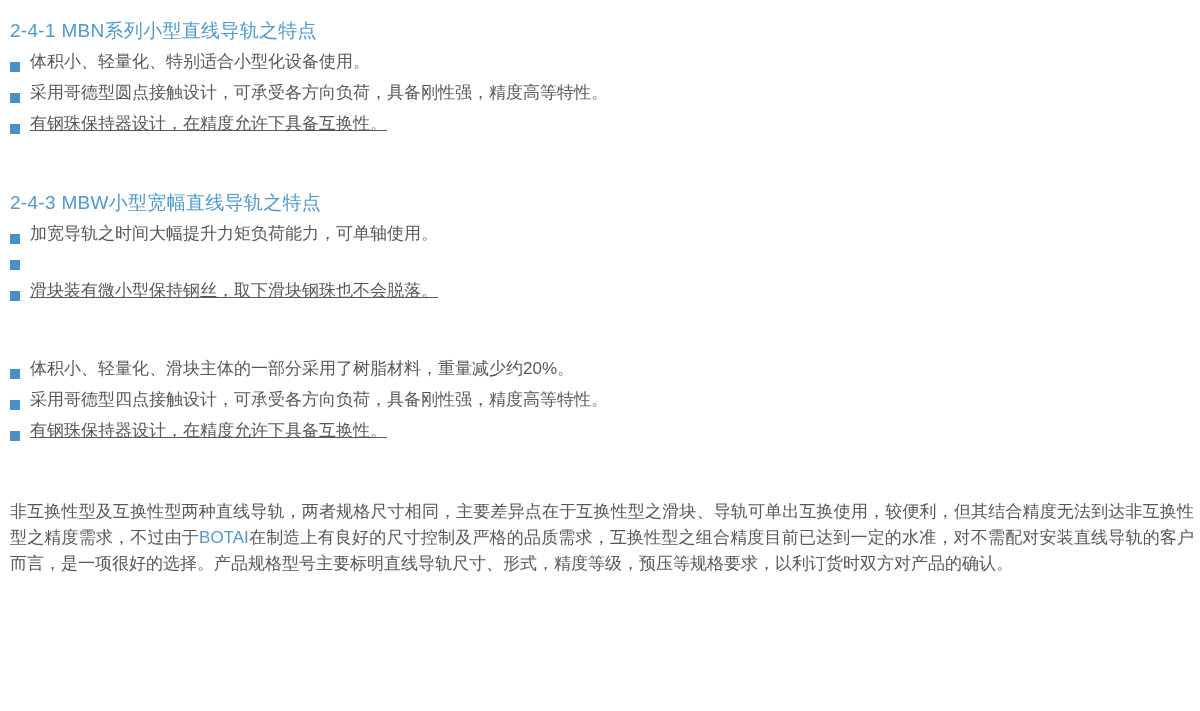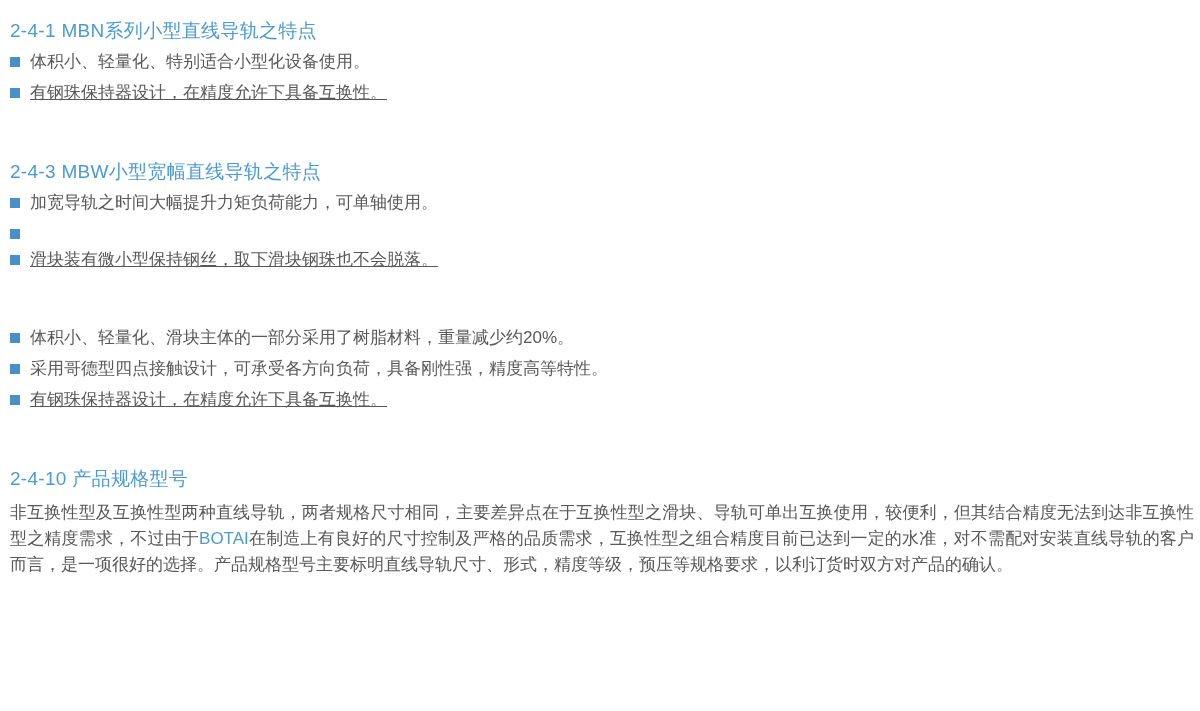--- a/index.html
+++ b/index.html
@@ -28,21 +28,21 @@
     color: var(--heading-blue);
     letter-spacing: 0.3px;
   }
   ul.bullets {
     list-style: none;
     margin: 0;
     padding: 0;
   }
   li.bullet-item {
     display: flex;
-    align-items: flex-start;
+    align-items: flex-end;
     margin-bottom: 11px;
     font-size: 17px;
     line-height: 20px;
     color: var(--text-gray);
   }
   li.bullet-item:last-child { margin-bottom: 0; text-decoration: underline; }
   .sq {
     flex: 0 0 10px;
     width: 10px;
     height: 10px;
@@ -61,20 +61,24 @@
 </style>
 </head>
 <body>
 
 <section class="sec">
   <h2 class="sec-heading">2-4-1 MBN系列小型直线导轨之特点</h2>
   <ul class="bullets">
     <li class="bullet-item">
       <span class="sq"></span>
       <span class="bullet-text">体积小、轻量化、特别适合小型化设备使用。</span>
+    </li>
+    <li class="bullet-item">
+      <span class="sq"></span>
+      <span class="bullet-text">采用哥德型圆点接触设计，可承受各方向负荷，具备刚性强，精度高等特性。</span>
     </li>
     <li class="bullet-item">
       <span class="sq"></span>
       <span class="bullet-text">有钢珠保持器设计，在精度允许下具备互换性。</span>
     </li>
   </ul>
 </section>
 
 <section class="sec">
   <h2 class="sec-heading">2-4-3 MBW小型宽幅直线导轨之特点</h2>
@@ -104,15 +108,14 @@
       <span class="bullet-text">采用哥德型四点接触设计，可承受各方向负荷，具备刚性强，精度高等特性。</span>
     </li>
     <li class="bullet-item">
       <span class="sq"></span>
       <span class="bullet-text">有钢珠保持器设计，在精度允许下具备互换性。</span>
     </li>
   </ul>
 </section>
 
 <section class="sec">
-  <h2 class="sec-heading">2-4-10 产品规格型号</h2>
   <p class="para"><span>非互换性型及互换性型两种直线导轨，两者规格尺寸相同，主要差异点在于互换性型之滑块、导轨可单出互换使用，较便利，但其结合精度无法到达非互换性型之精度需求，不过由于</span><span class="brand">BOTAI</span><span>在制造上有良好的尺寸控制及严格的品质需求，互换性型之组合精度目前已达到一定的水准，对不需配对安装直线导轨的客户而言，是一项很好的选择。产品规格型号主要标明直线导轨尺寸、形式，精度等级，预压等规格要求，以利订货时双方对产品的确认。</span></p>
 </section>
 
 </body></html>

